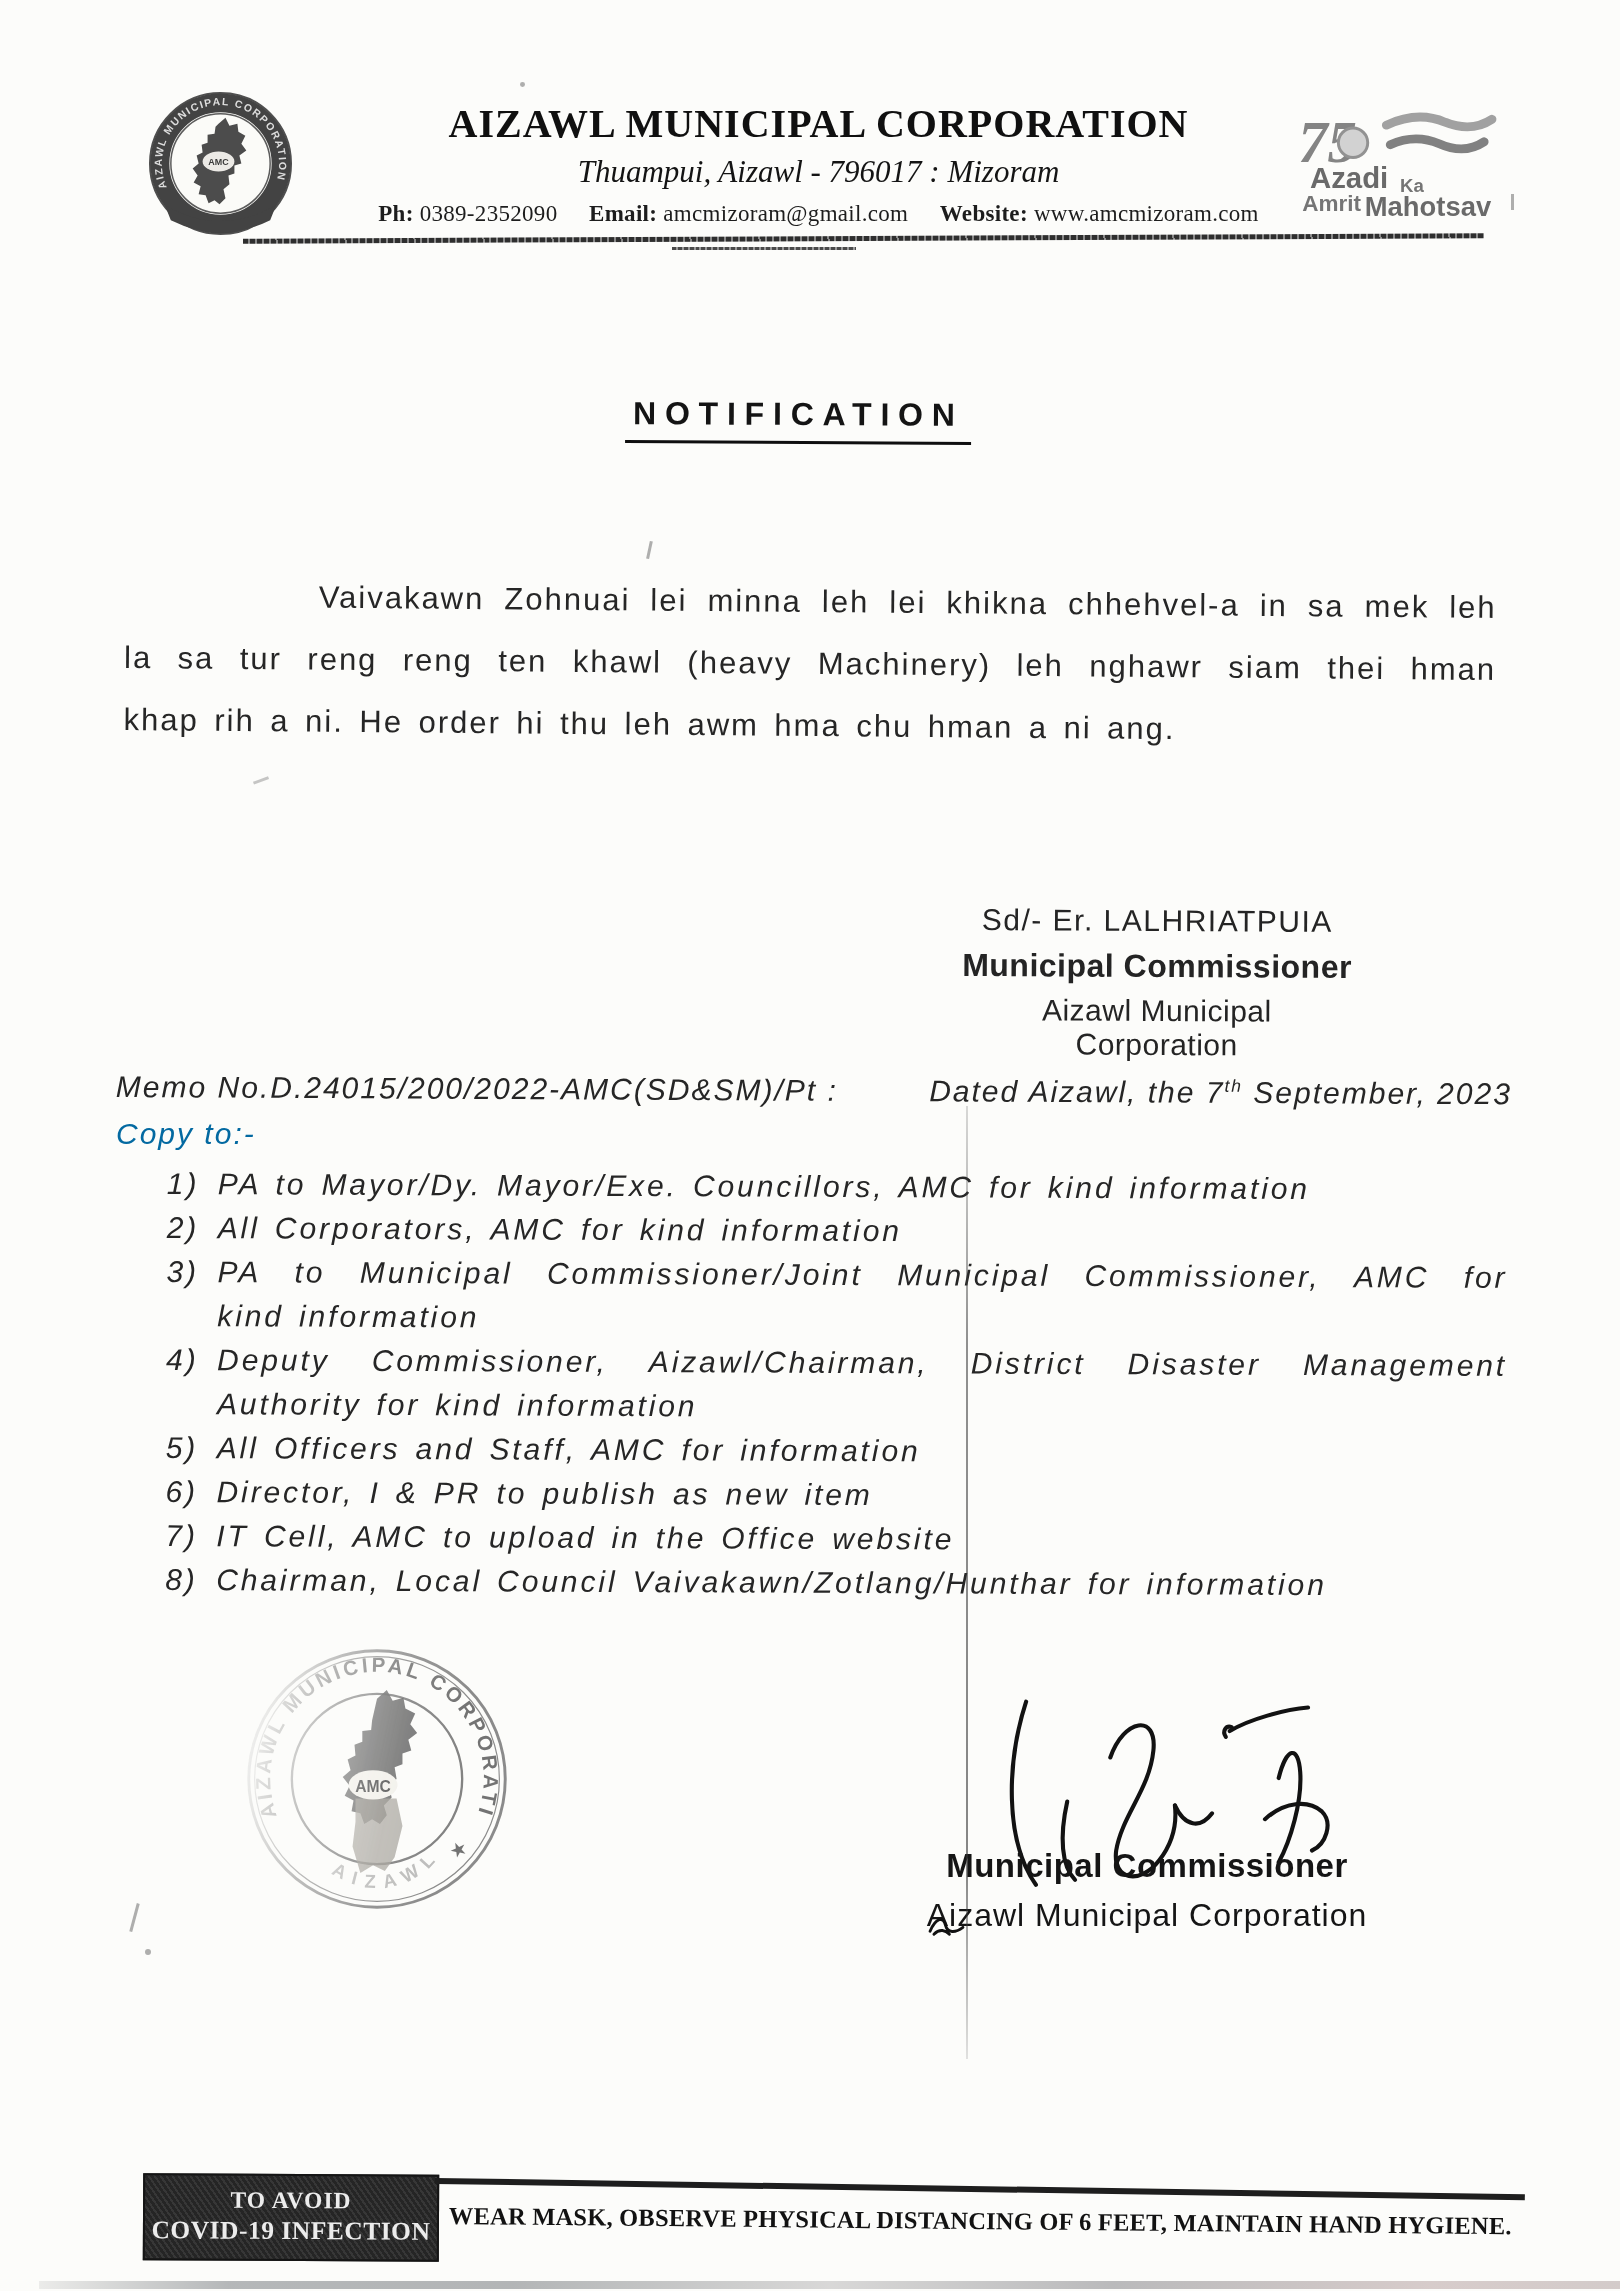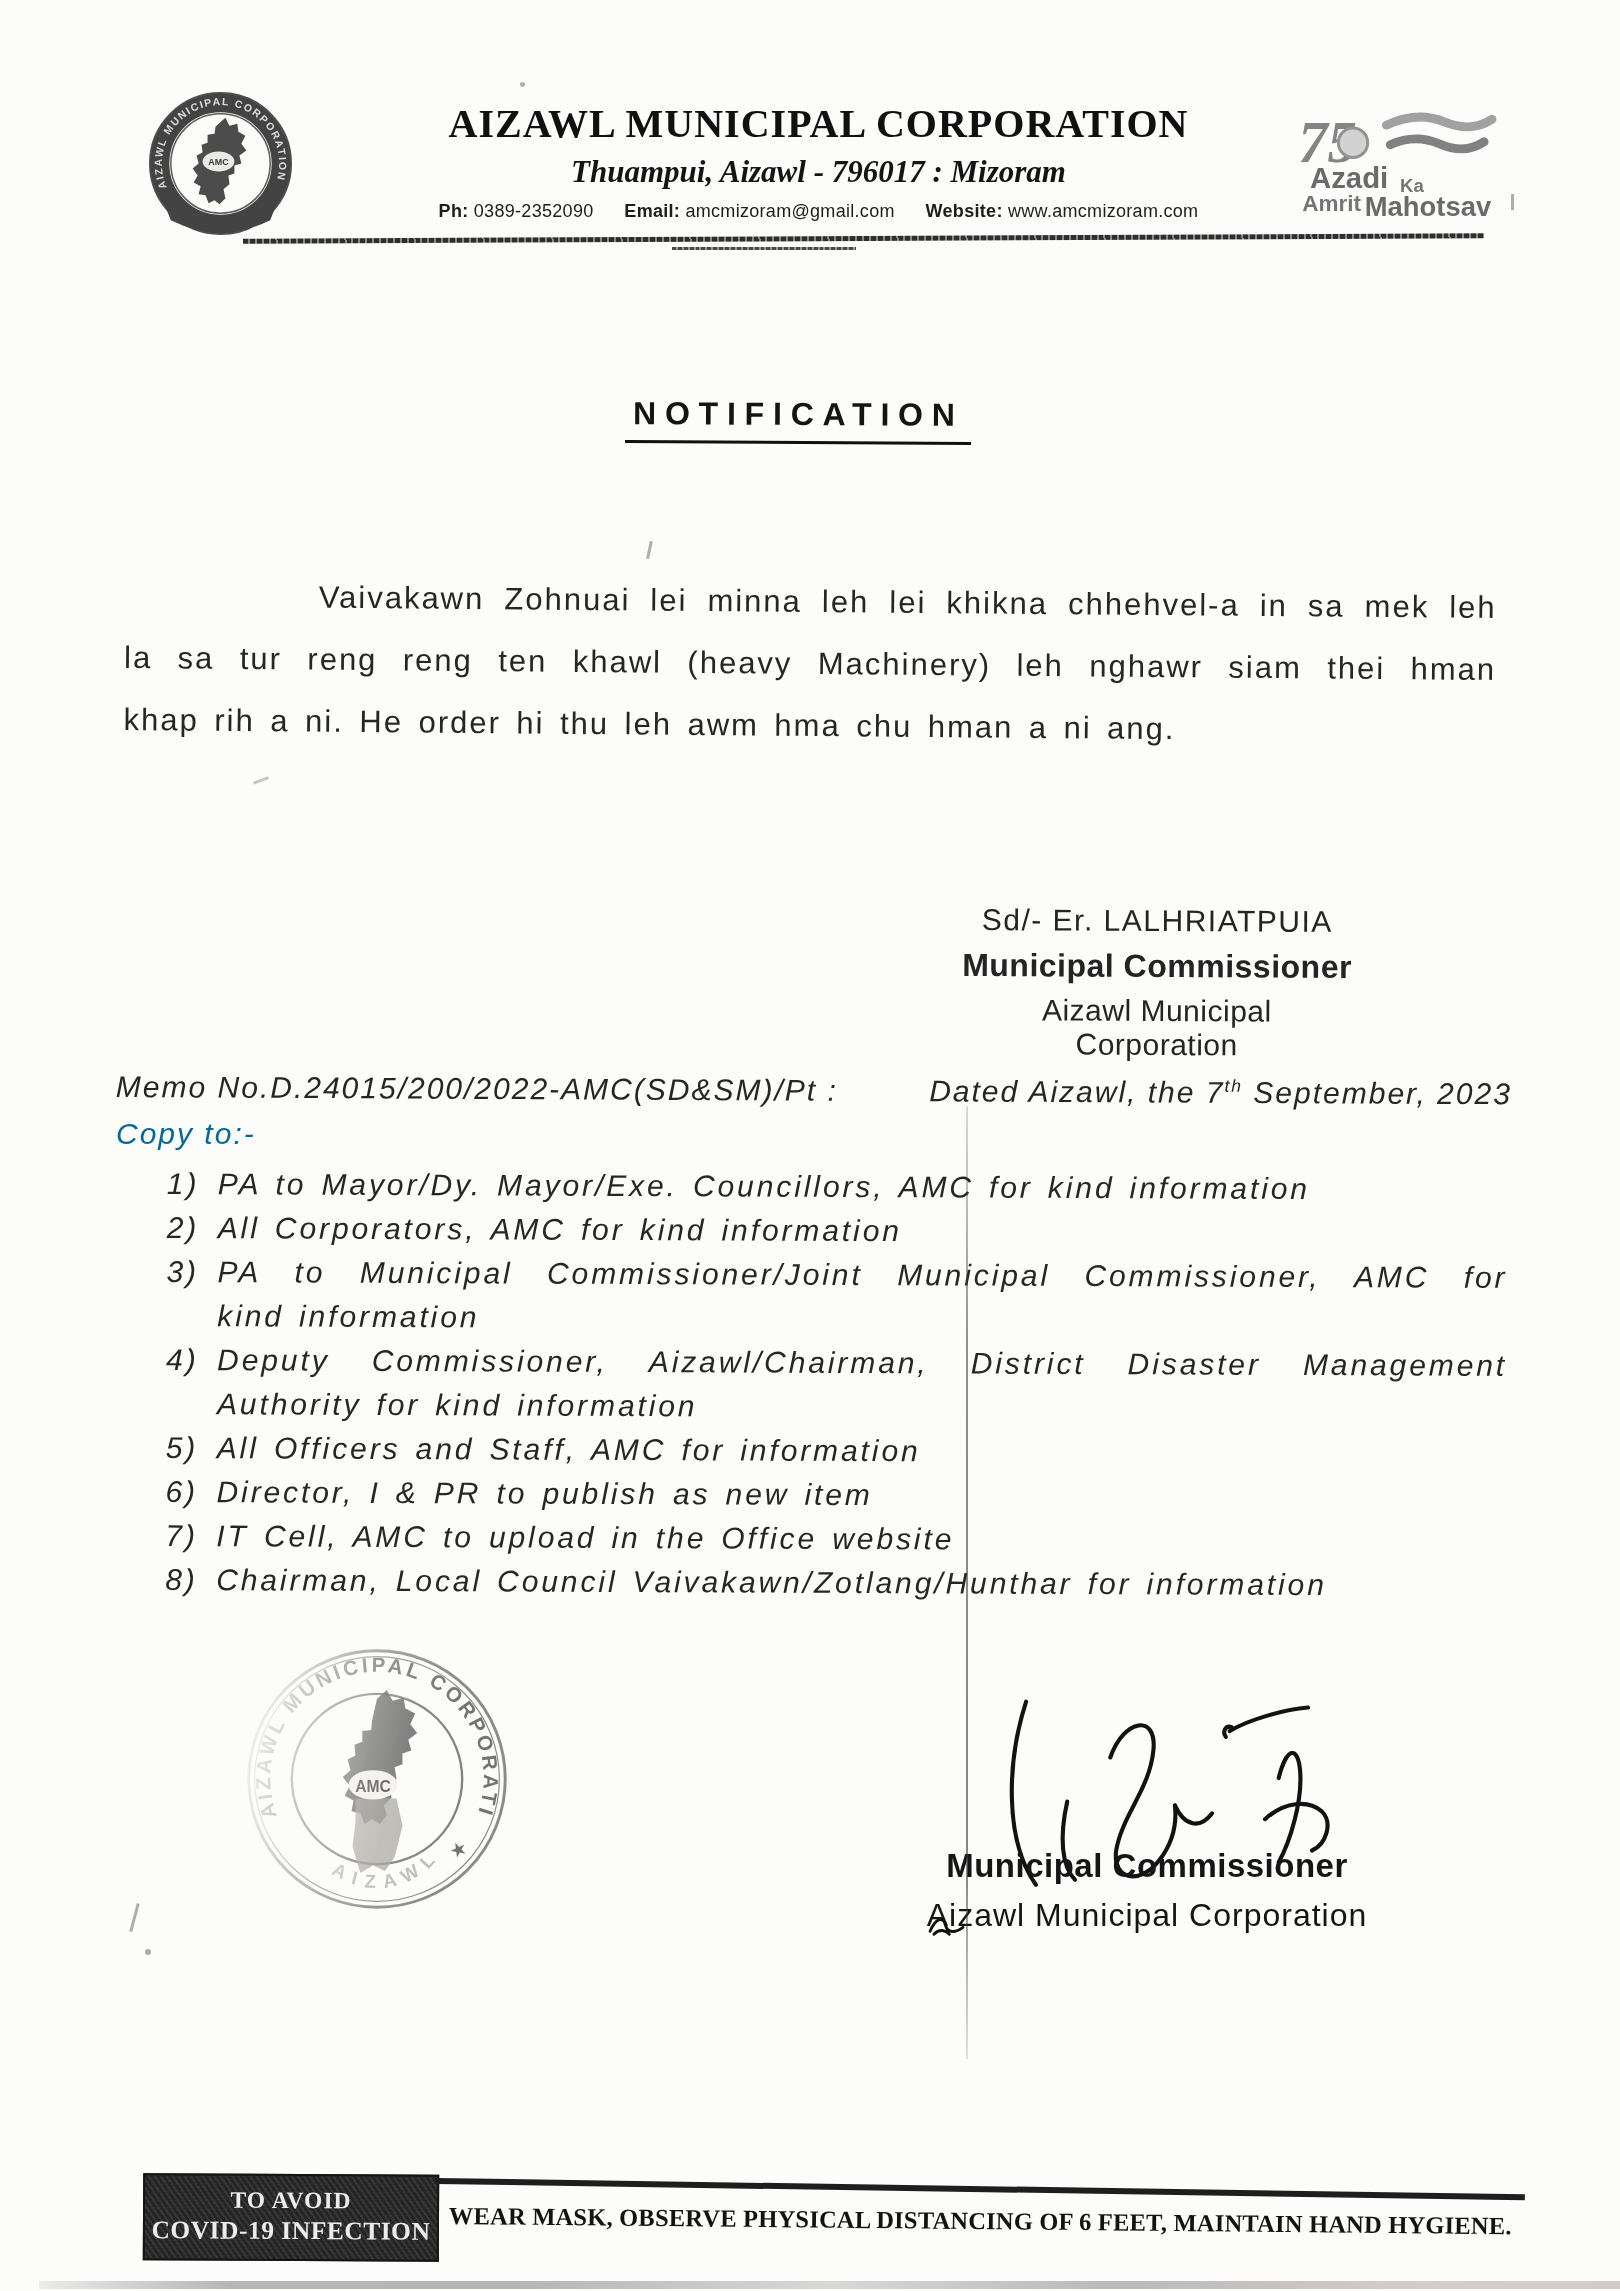--- a/index.html
+++ b/index.html
@@ -2,22 +2,22 @@
 <html><head>
 <meta charset="utf-8">
 <style>
   html,body{margin:0;padding:0;background:#8a8a8a;}
   .page{position:relative;width:1620px;height:2292px;background:#fcfcfa;overflow:hidden;
         font-family:"Liberation Sans",sans-serif;color:#222;}
 
   
   .hdr-center{position:absolute;left:245px;top:100px;width:1147px;text-align:center;}
   .org-name{font-family:"Liberation Serif",serif;font-weight:700;font-size:40px;letter-spacing:1px;color:#101010;}
-  .addr{font-family:"Liberation Serif",serif;font-weight:700;font-style:italic;font-size:31px;margin-top:6.9px;color:#141414;}
-  .contact{font-family:Liberation Sans, sans-serif;font-size:18px;margin-top:10.8px;color:#1d1d1d;letter-spacing:0.3px;}
+  .addr{font-family:"Liberation Serif",serif;font-weight:400;font-style:italic;font-size:31px;margin-top:6.9px;color:#141414;}
+  .contact{font-family:Liberation Serif, serif;font-size:23px;margin-top:10.8px;color:#1d1d1d;letter-spacing:0.3px;}
   .contact .lbl{font-weight:700;}
   .contact .gap{display:inline-block;width:25.5px;}
   .seal{position:absolute;left:145px;top:90px;width:151px;height:149px;filter:blur(0.3px);opacity:.96;}
   .azadi{position:absolute;left:1296px;top:86px;width:210px;height:137px;opacity:.92;}
   .rule1{position:absolute;left:243px;top:236px;width:1241px;height:4.9px;transform:rotate(-.25deg);
          background:repeating-linear-gradient(90deg,#2e2e2e 0 4.9px,#8a8a8a 4.9px 6.9px);}
   .rule2{position:absolute;left:672px;top:247px;width:184px;height:2.9px;
          background:repeating-linear-gradient(90deg,#4a4a4a 0 3.9px,#999 3.9px 5.9px);}
 
   

